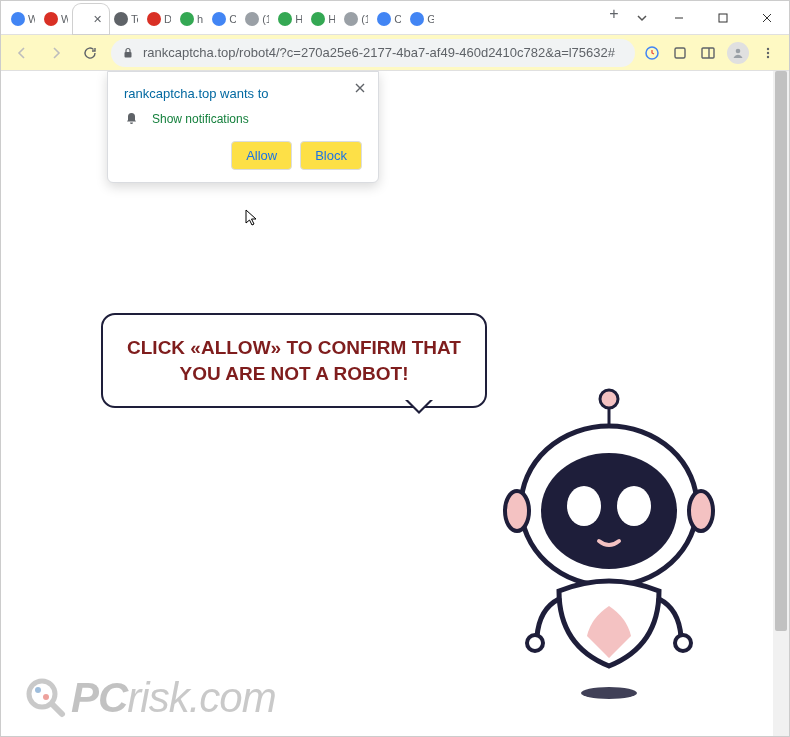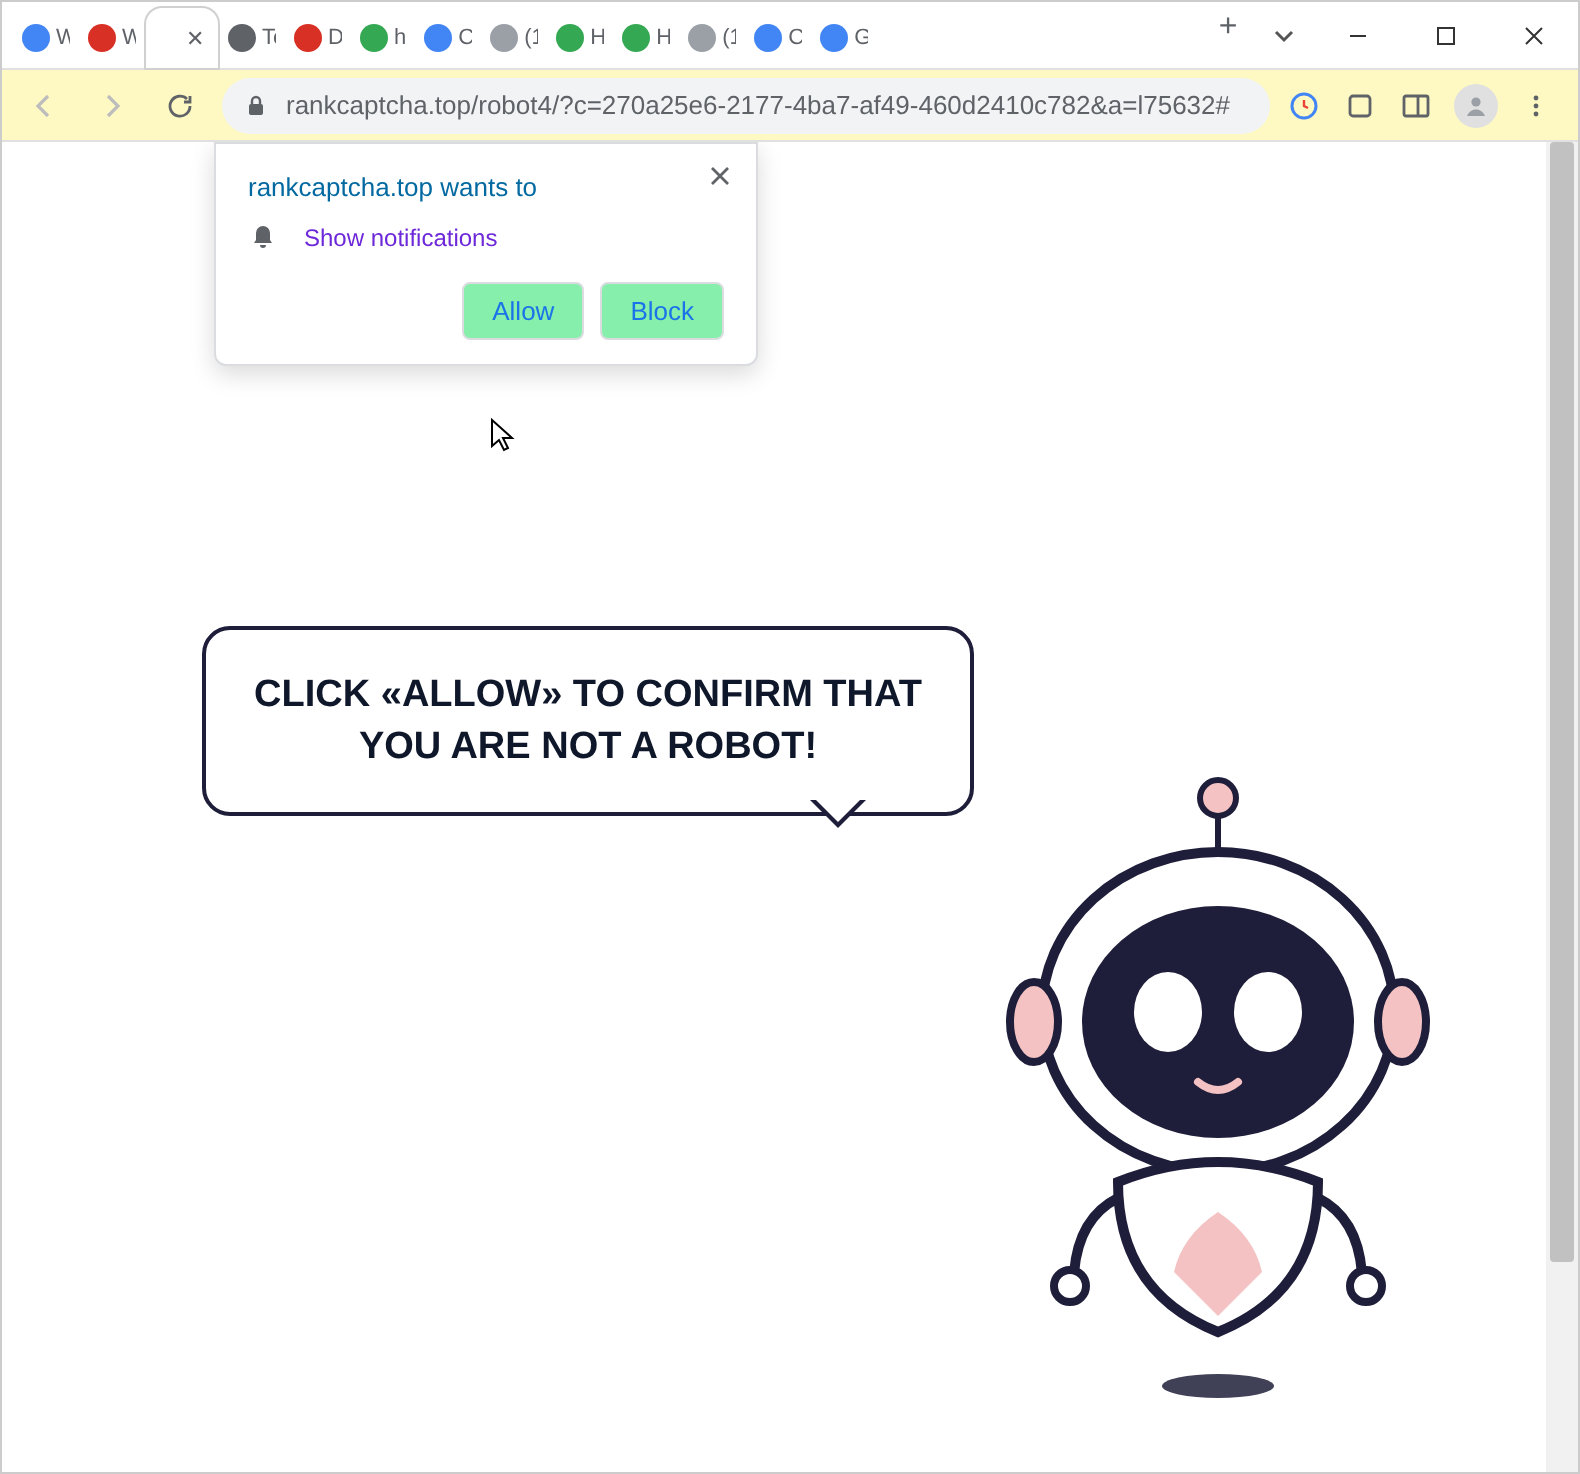--- a/index.html
+++ b/index.html
@@ -23,25 +23,25 @@
 .omnibox .url{flex:1;white-space:nowrap;overflow:hidden}
 .rcluster{display:flex;align-items:center;gap:10px;padding-right:4px}
 .rcluster .ic{width:18px;height:18px;display:flex;align-items:center;justify-content:center;color:#5f6368}
 .avatar{width:22px;height:22px;border-radius:50%;background:#e0e0e0;display:flex;align-items:center;justify-content:center}
 .content{position:relative;height:calc(100% - 70px);background:#fff;overflow:hidden}
 .notif{position:absolute;left:106px;top:0;width:272px;background:#fff;border:1px solid #dadce0;border-radius:0 0 6px 6px;box-shadow:0 4px 12px rgba(0,0,0,.15);padding:14px 16px 12px;z-index:10}
 .notif .nclose{position:absolute;right:10px;top:10px;width:14px;height:14px;color:#5f6368}
 .notif .ntitle{font-size:13px;color:#0369a1;margin-bottom:10px}
 .notif .nrow{display:flex;align-items:center;gap:12px;margin-bottom:14px}
 .notif .bell{width:16px;height:16px;color:#5f6368}
-.notif .ntext{font-size:12px;color:#6d28d9}
+.notif .ntext{font-size:12px;color:#15803d}
 .notif .nbtns{display:flex;justify-content:flex-end;gap:8px}
-.notif .nbtn{border:1px solid #dadce0;background:#86efac;color:#1a73e8;font-size:13px;padding:6px 14px;border-radius:4px;cursor:pointer}
+.notif .nbtn{border:1px solid #dadce0;background:#fde047;color:#1a73e8;font-size:13px;padding:6px 14px;border-radius:4px;cursor:pointer}
 .cursor{position:absolute;left:244px;top:138px;font-size:16px;color:#000;z-index:9}
-.speech{position:absolute;left:100px;top:242px;width:386px;background:#fff;border:2px solid #1e1e3a;border-radius:14px;padding:20px 18px;text-align:center;font-weight:700;font-size:19px;color:#0f172a;line-height:1.35}
+.speech{position:absolute;left:100px;top:242px;width:386px;background:#fff;border:2px solid #1e1e3a;border-radius:14px;padding:20px 18px;text-align:center;font-weight:700;font-size:19px;color:#7f1d1d;line-height:1.35}
 .speech::after{content:"";position:absolute;right:52px;bottom:-22px;width:0;height:0;border:14px solid transparent;border-top-color:#1e1e3a}
 .speech::before{content:"";position:absolute;right:54px;bottom:-17px;width:0;height:0;border:12px solid transparent;border-top-color:#fff;z-index:1}
 .robot{position:absolute;right:60px;top:310px;width:240px;height:320px}
 .watermark{position:absolute;left:22px;bottom:14px;display:flex;align-items:center;opacity:.45}
 .watermark .mag{width:46px;height:46px;margin-right:2px}
 .watermark .txt{font-size:42px;font-style:italic;font-weight:300;color:#8a8a8a;letter-spacing:-1px}
 .watermark .txt b{font-weight:700;color:#7a7a7a}
 .scrollbar{position:absolute;right:0;top:70px;bottom:0;width:16px;background:#f1f1f1}
 .scrollbar .thumb{position:absolute;left:2px;right:2px;top:0;height:560px;background:#c1c1c1;border-radius:2px}
 svg{display:block}
@@ -232,17 +232,28 @@
       <path d="M70 210 q50 -20 100 0 q0 55 -50 75 q-50 -20 -50 -75 z" fill="#fff" stroke="#1e1e3a" stroke-width="5"></path>
       <path d="M120 225 q18 12 22 30 q-22 22 -22 22 q0 0 -22 -22 q4 -18 22 -30 z" fill="#f4c2c2"></path>
       <path d="M70 218 q-20 10 -22 38" stroke="#1e1e3a" stroke-width="5" fill="none" stroke-linecap="round"></path>
       <circle cx="46" cy="262" r="8" fill="#fff" stroke="#1e1e3a" stroke-width="4"></circle>
       <path d="M170 218 q20 10 22 38" stroke="#1e1e3a" stroke-width="5" fill="none" stroke-linecap="round"></path>
       <circle cx="194" cy="262" r="8" fill="#fff" stroke="#1e1e3a" stroke-width="4"></circle>
       <ellipse cx="120" cy="312" rx="28" ry="6" fill="#1e1e3a" opacity=".85"></ellipse>
     </svg>
   </div>
 
+  <div class="watermark">
+    <div class="mag">
+      <svg width="46" height="46" viewBox="0 0 46 46">
+          <circle cx="19" cy="19" r="13" fill="none" stroke="#8a8a8a" stroke-width="5"></circle>
+          <circle cx="15" cy="15" r="3" fill="#2b6fb3"></circle>
+          <circle cx="23" cy="22" r="3" fill="#d93025"></circle>
+          <path d="M29 29l10 10" stroke="#8a8a8a" stroke-width="6" stroke-linecap="round"></path>
+        </svg>
+    </div>
+    <div class="txt"><b>P</b><b>C</b><span>risk.com</span></div>
+  </div>
 </div>
 
 <div class="scrollbar">
   <div class="thumb"></div>
 </div>
 
 </body></html>

